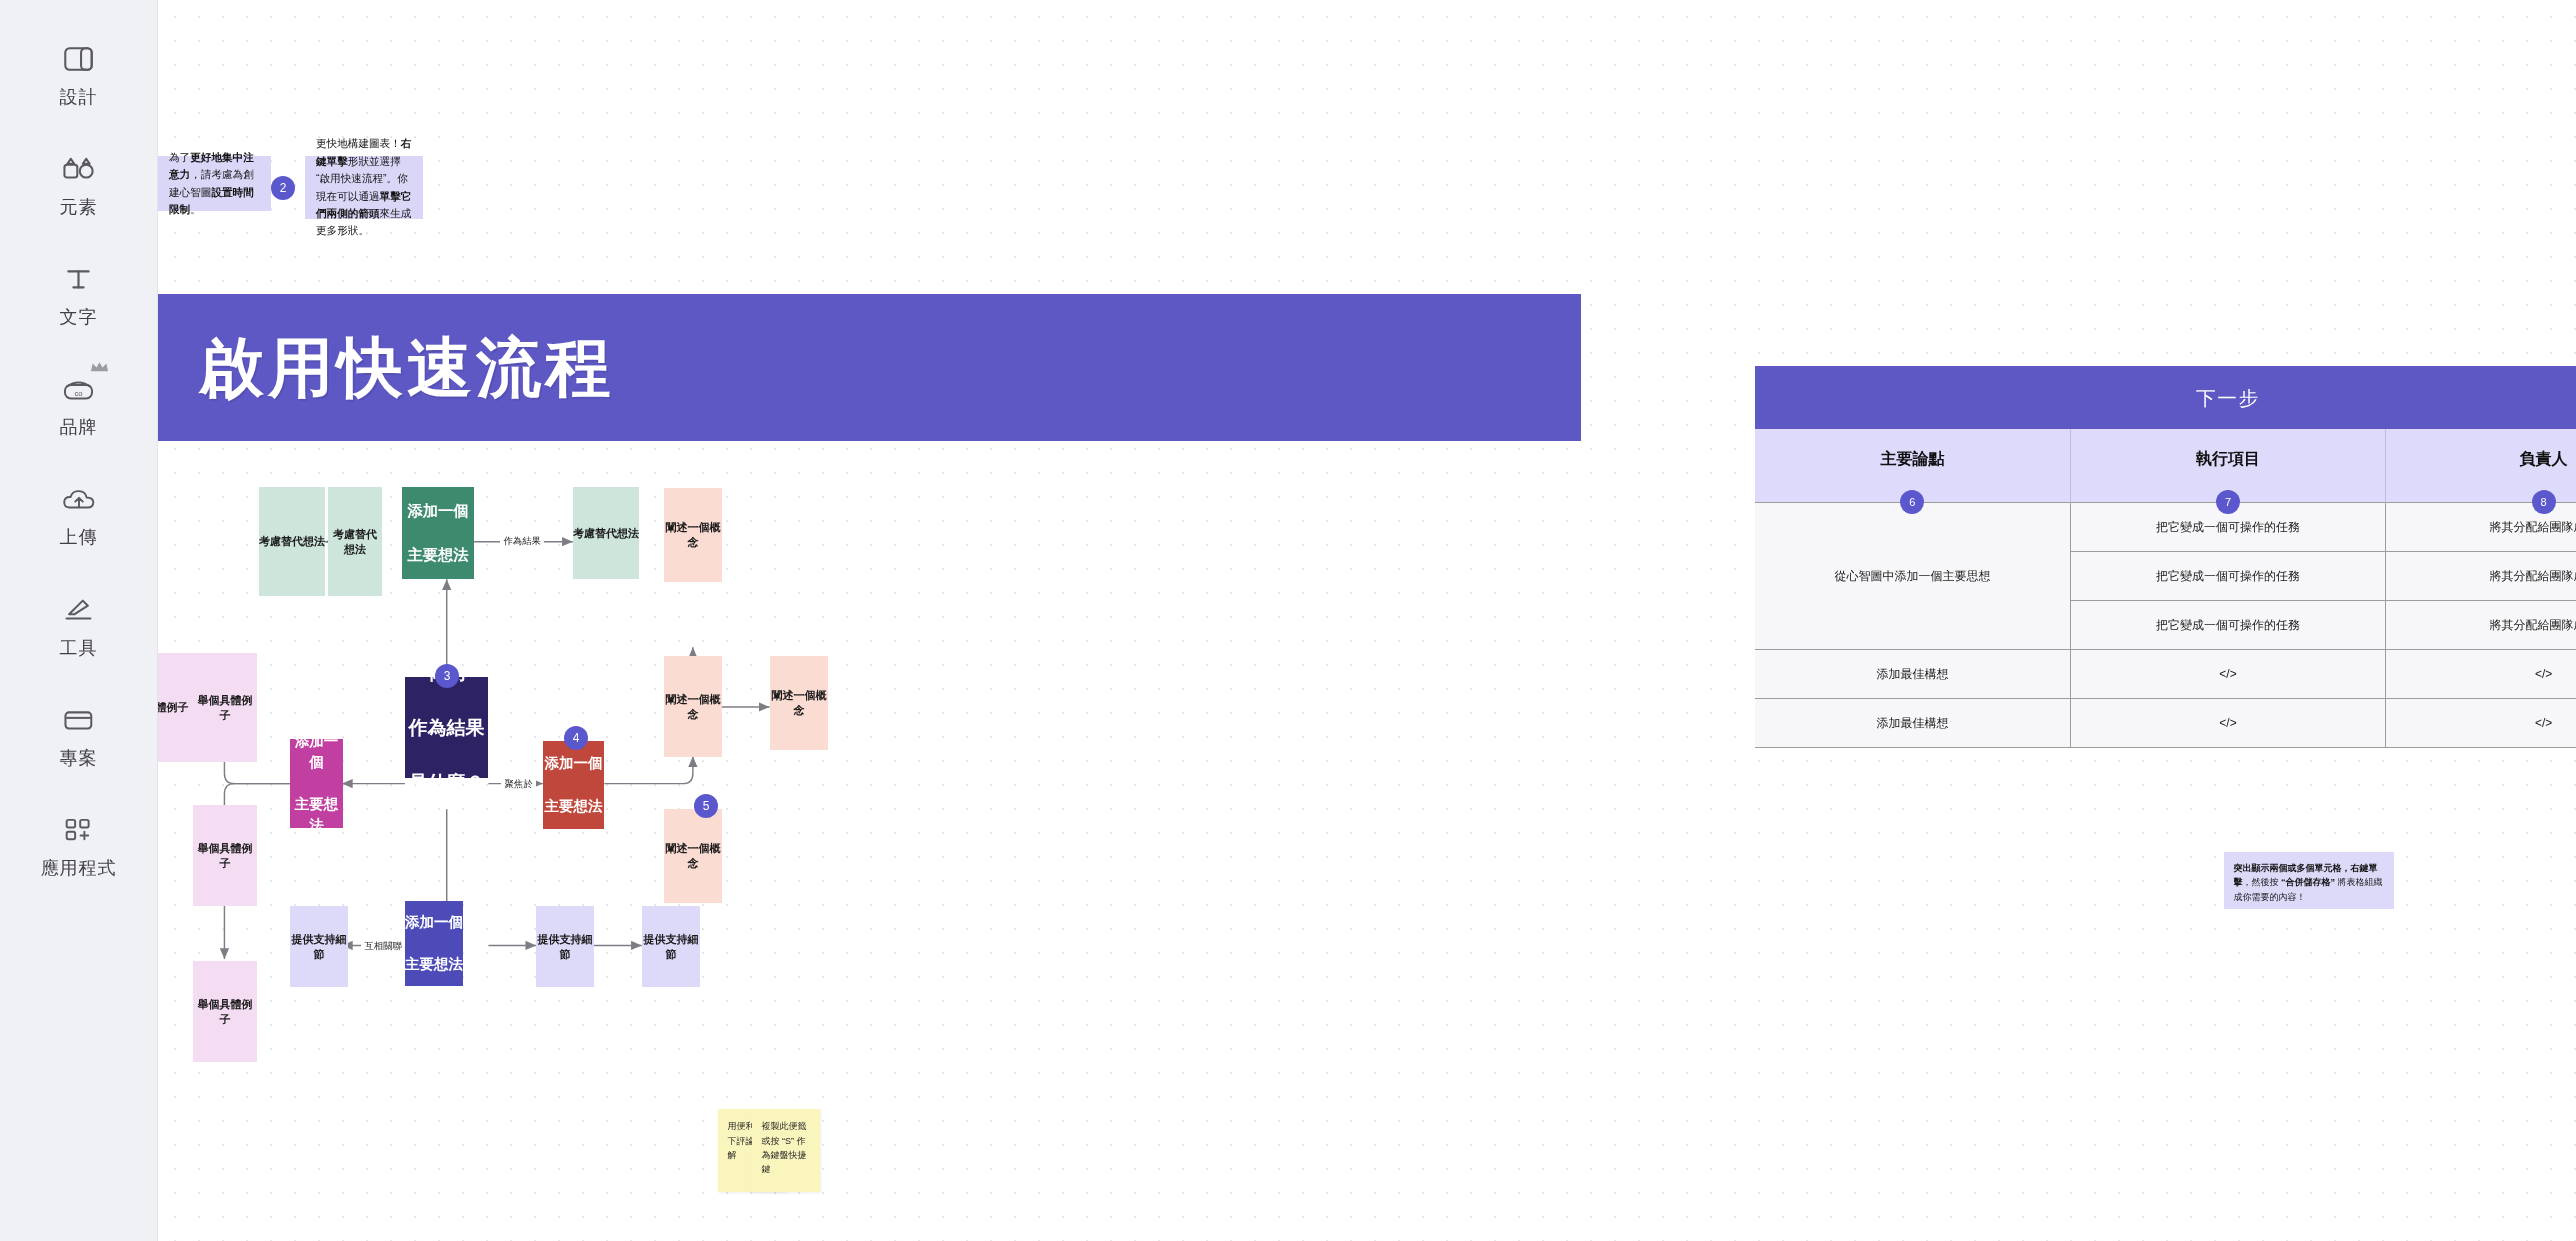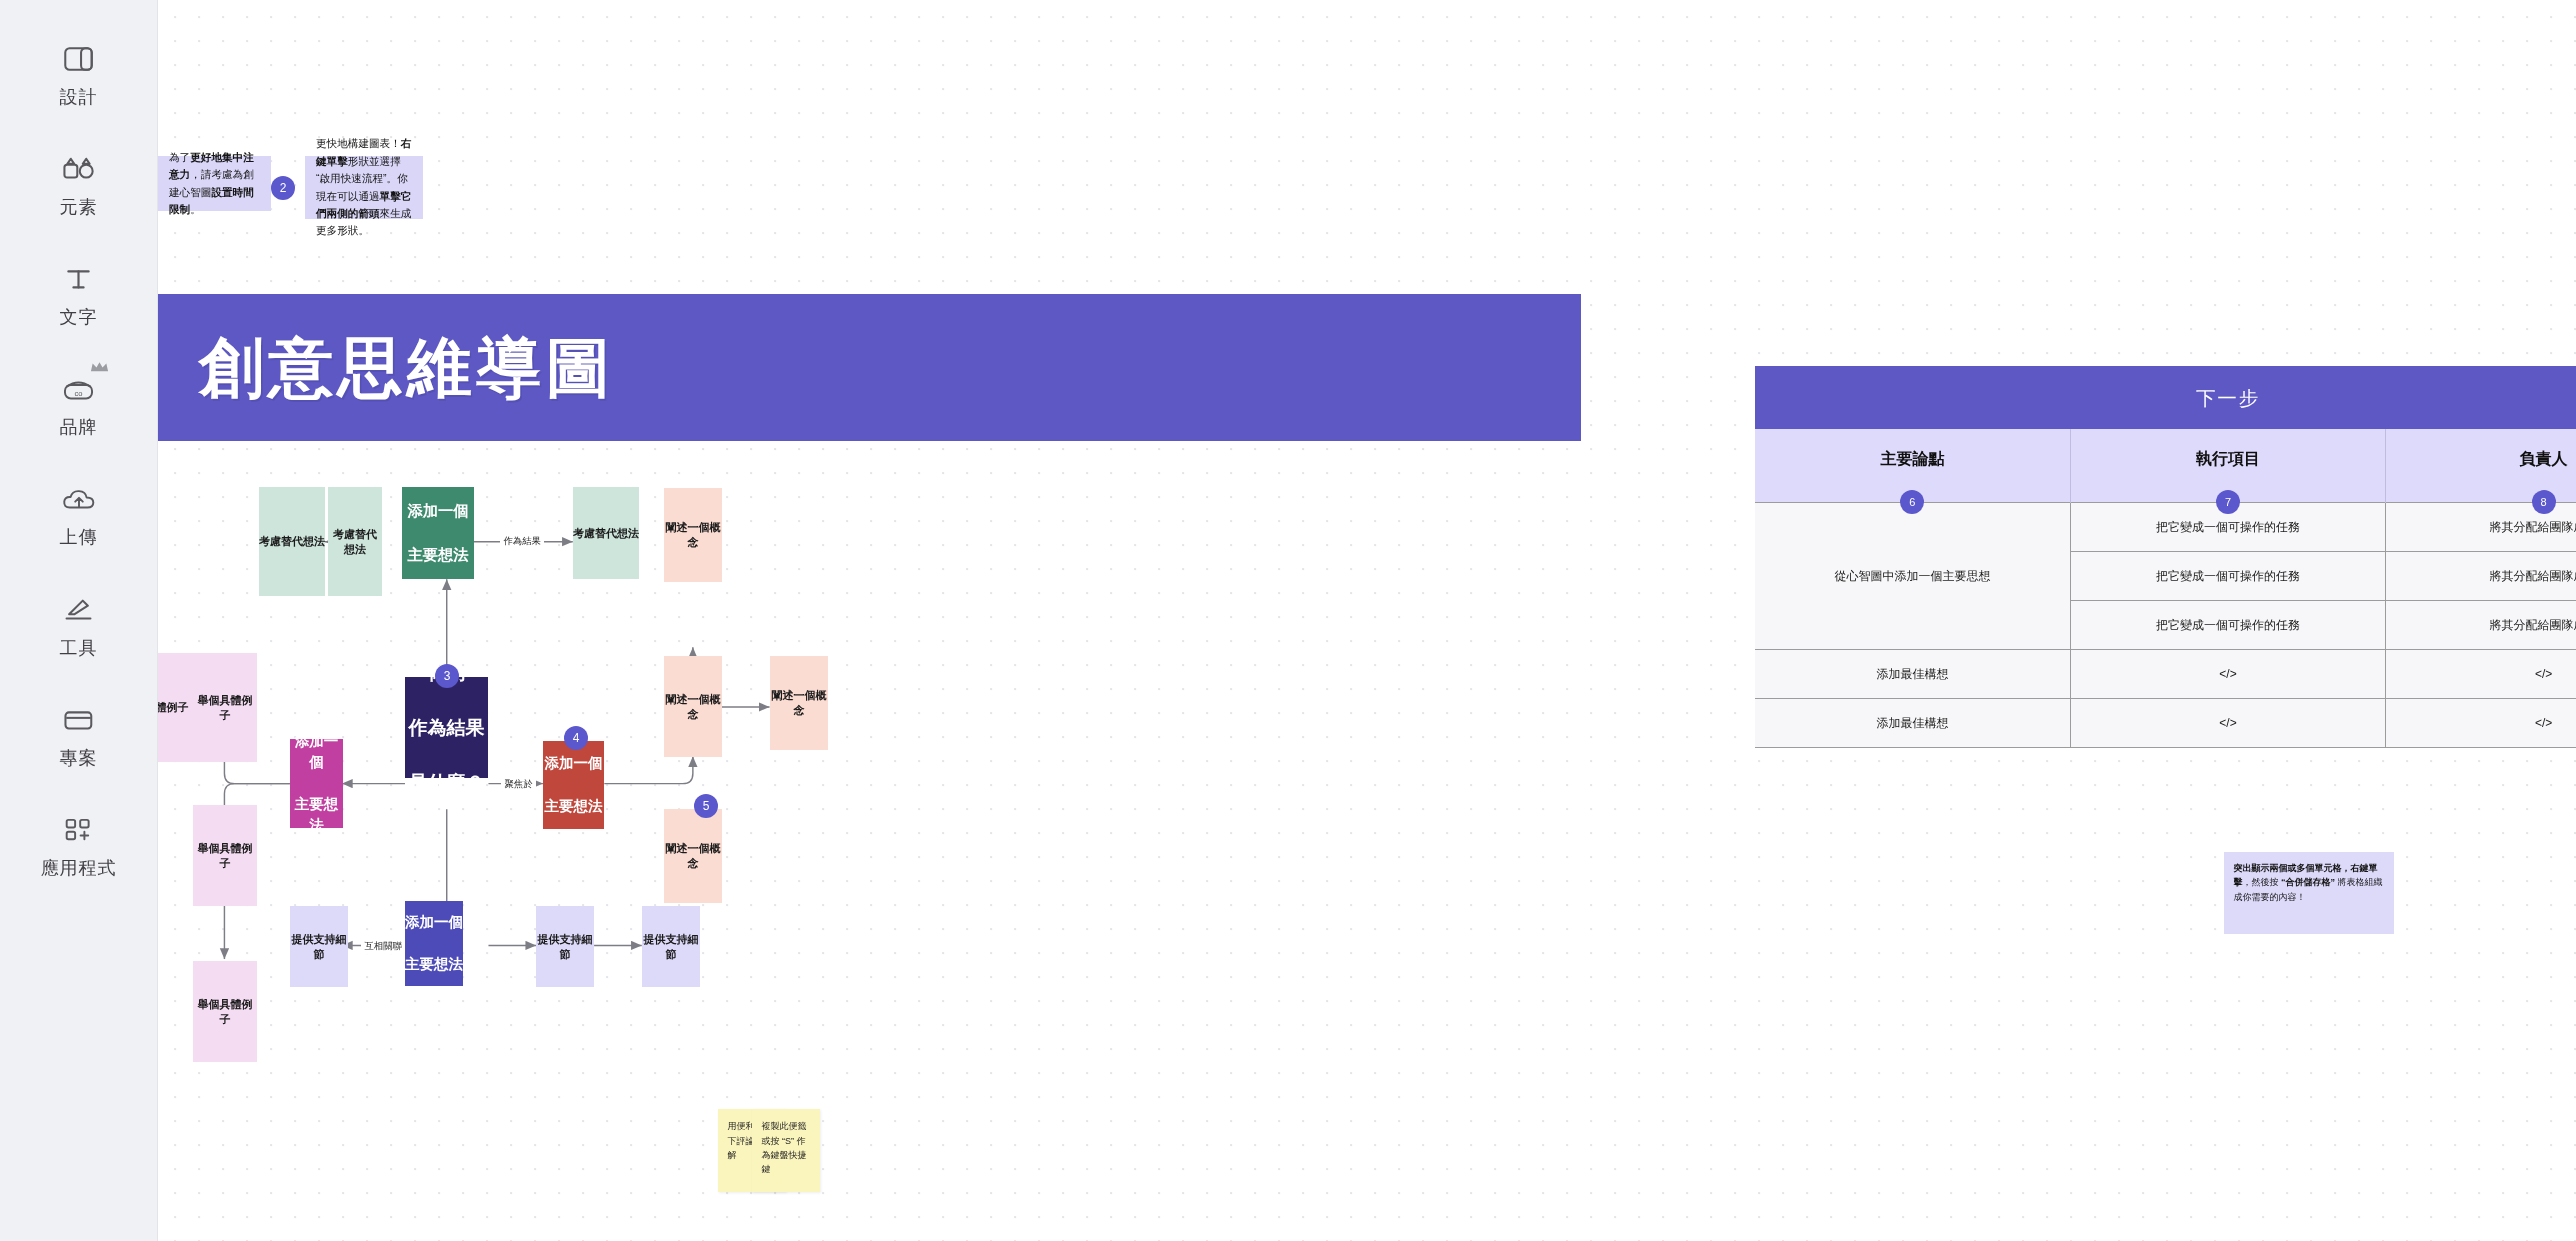--- a/index.html
+++ b/index.html
@@ -173,21 +173,21 @@
     bottom: -12px;
     width: 24px; height: 24px;
     border-radius: 50%;
     background: #5b57cc; color: #fff;
     font-size: 11px; font-weight: 500;
     display: flex; align-items: center; justify-content: center;
   }
   .merge-tip {
     position: absolute;
     left: 2066px; top: 852px;
-    width: 170px; height: 82px;
+    width: 170px; height: 57px;
     background: #dcd9f9;
     padding: 8.5px 9.4px;
     font-size: 9px; line-height: 1.62;
     color: #141414;
     z-index: 25;
   }
   .bold { font-weight: 700; }
 </style>
 </head>
 <body>
@@ -338,21 +338,21 @@
   <div class="tip" style="left:147px; top:156px; width:118px; height:63px;">
     <div class="tip-text">
       <span class="tip-rich"><span>更快地構建圖表！</span><span class="bold">右鍵單擊</span><span>形狀並選擇 “啟用快速流程”。你現在可以通過</span><span class="bold">單擊它們兩側的箭頭</span><span>來生成更多形狀。</span></span>
     </div>
   </div>
   <div class="num-badge" style="left:113px; top:176px; width:24px; height:24px;">
     <span>2</span>
   </div>
 
   <div id="title-banner">
-    <div id="title-text">創意思維導圖</div>
+    <div id="title-text">啟用快速流程</div>
   </div>
 
   <div class="node n-lgreen" style="left:101px; top:487px; width:66px; height:109px;">
     <span>考慮替代想法</span>
   </div>
   <div class="node n-lgreen" style="left:170px; top:487px; width:54px; height:109px;">
     <span>考慮替代想法</span>
   </div>
   <div class="node n-green" style="left:244px; top:487px; width:72px; height:92px;">
     <span>

